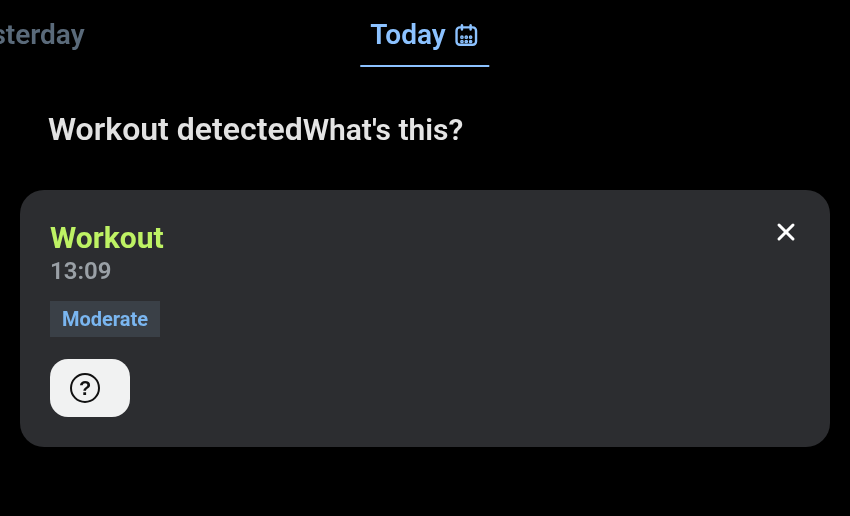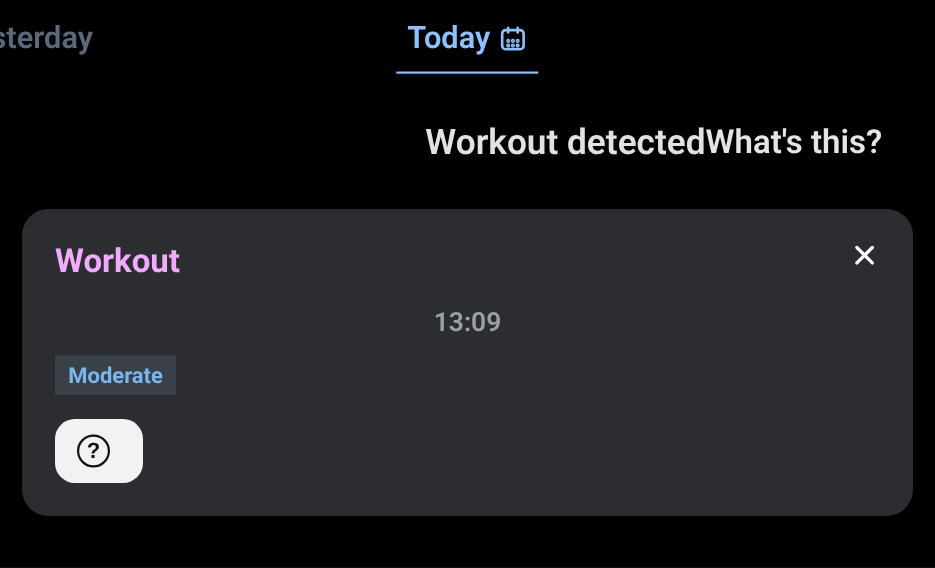--- a/index.html
+++ b/index.html
@@ -26,42 +26,42 @@
   }
   .tab-active {
     color:#8cc2ff;
     position:absolute; left:50%; transform:translateX(-50%); top:0;
     border-bottom:2px solid #8cc2ff;
     padding-bottom:14px;
     text-align:right;
   }
   .cal-icon { display:inline-flex; }
   .header-row {
-    display:flex; justify-content:flex-end; align-items:center;
+    display:flex; justify-content:flex-start; align-items:center;
     padding:46px 48px 24px 48px;
   }
   .header-title { color:#e2e2e2; font-size:32px; font-weight:600; }
   .header-link { color:#e5e5e5; font-size:30px; font-weight:600; cursor:pointer; }
   .card {
     margin:18px 20px 0 20px;
     background:#2c2d30;
     border-radius:24px;
     padding:30px 30px 30px 30px;
     position:relative;
   }
-  .card-title { color:#f0abfc; font-size:30px; font-weight:700; }
+  .card-title { color:#bef264; font-size:30px; font-weight:700; }
   .close-x {
     position:absolute; right:28px; top:26px;
     color:#fff; font-size:28px; font-weight:700; cursor:pointer;
     width:32px; height:32px; display:flex; align-items:center; justify-content:center;
   }
   .stats-row {
     display:flex; align-items:center; gap:14px;
-    margin-top:24px;
-    color:#9aa0a6; font-size:24px; font-weight:600;flex-direction:column;
+    margin-top:2px;
+    color:#9aa0a6; font-size:24px; font-weight:600;
   }
   .stat { display:flex; align-items:center; gap:8px; }
   .tag {
     display:inline-block;
     margin-top:16px;
     background:#3a4047;
     color:#7ab6f0;
     font-size:20px; font-weight:700;
     padding:6px 12px;
     border-radius:0;

